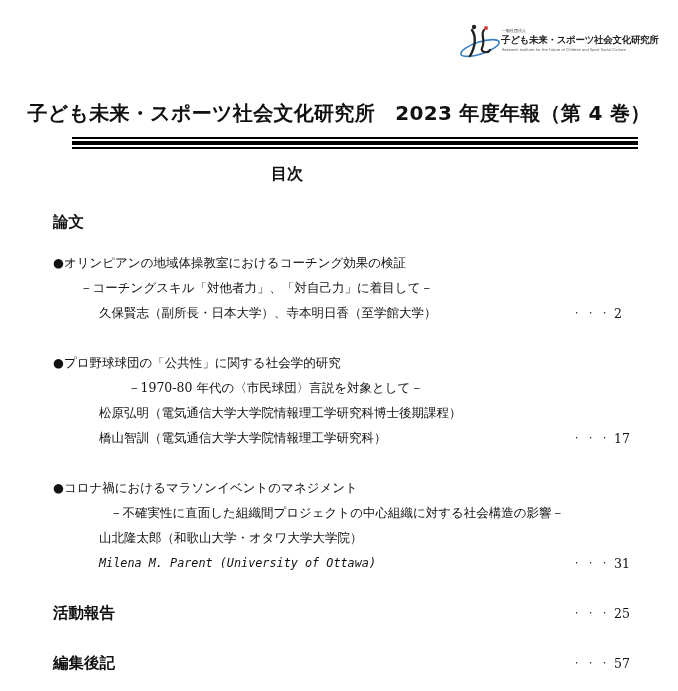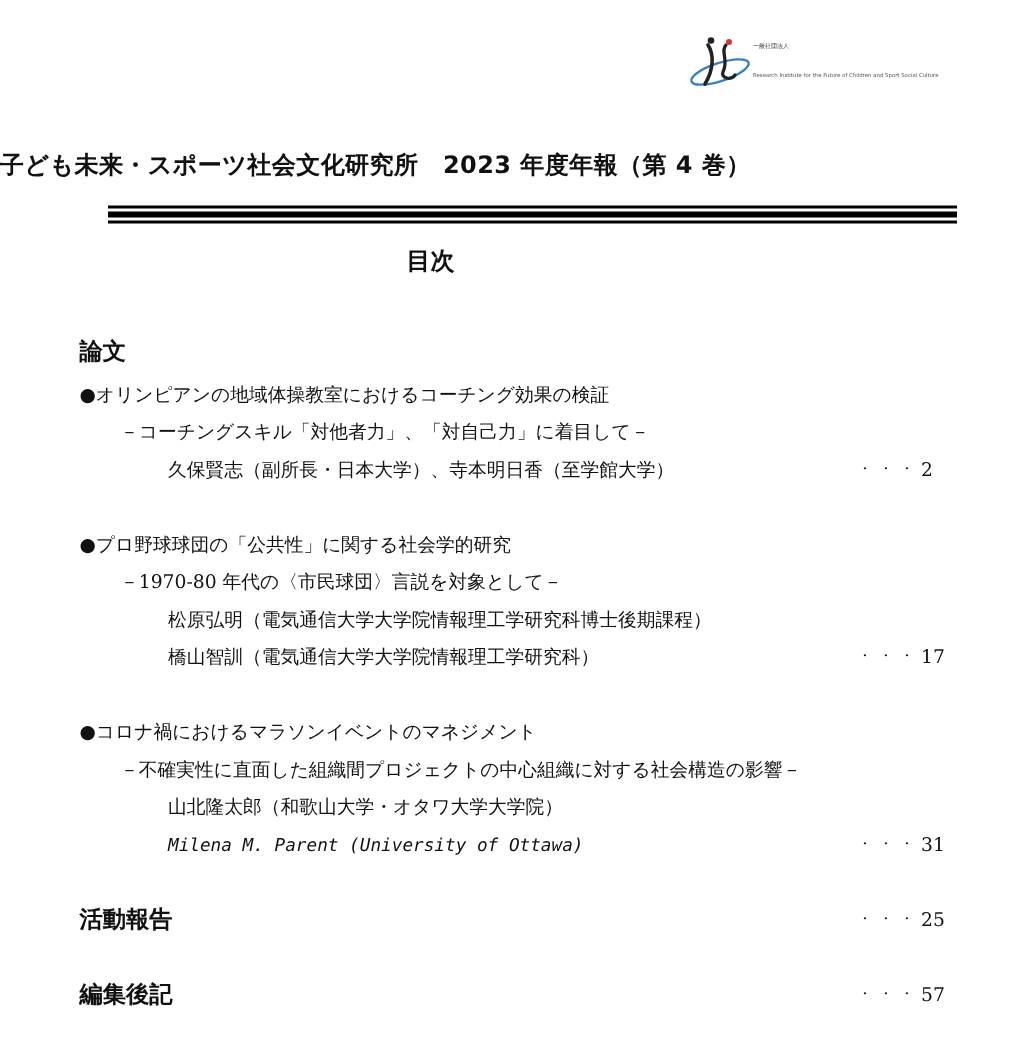--- a/index.html
+++ b/index.html
@@ -33,22 +33,22 @@
       color: #222; white-space: nowrap; letter-spacing: -0.3px;
     }
     .logo-en {
       position: absolute; left: 44px; top: 28px;
       font-family: "DejaVu Sans", sans-serif; font-size: 3.6px; color: #555;
       white-space: nowrap;
     }
 
     
     .doc-title {
-      left: 0; width: 678px; top: 100px; 
-      font-family: "DejaVu Sans", sans-serif; font-weight: bold; font-size: 16px;
+      left: 0; width: 678px; top: 100px; text-align: center;
+      font-family: "DejaVu Sans", sans-serif; font-weight: bold; font-size: 20px;
       letter-spacing: 0.3px; white-space: nowrap;
     }
 
     
     .rule { left: 72px; width: 566px; background: #000; }
     .rule-1 { top: 137px; height: 2px; }
     .rule-2 { top: 141px; height: 4px; }
     .rule-3 { top: 147px; height: 2px; }
 
     .toc-heading {
@@ -60,76 +60,77 @@
       left: 53px;
       font-family: "DejaVu Sans", sans-serif; font-weight: bold; font-size: 15.5px;
       white-space: nowrap;
     }
 
     .line {
       font-size: 12.5px; white-space: nowrap; line-height: 16px;
     }
     .title-line { left: 53px; }
     .sub-line { left: 80px; }
-    .author-line { left: 112px; }
+    .author-line { left: 99px; }
     .mono { font-family: "DejaVu Sans Mono", "Liberation Mono", monospace; font-size: 11.8px; font-style: italic; }
 
     .page-ref {
       left: 572px; width: 60px; text-align: left;
       font-size: 12.5px; white-space: nowrap; line-height: 16px;
     }
     .leader { letter-spacing: 5px; font-size: 9px; vertical-align: 2px; }
   </style>
 </head>
 <body>
 
 <div class="abs logo">
   <svg class="logo-mark" viewBox="0 0 46 44">
     <ellipse cx="22" cy="26" rx="20" ry="6" fill="none" stroke="#3a7fc2" stroke-width="1.6" transform="rotate(-18 22 26)"></ellipse>
     <path d="M14 8 C18 14, 18 24, 12 34" fill="none" stroke="#222" stroke-width="2.4" stroke-linecap="round"></path>
     <circle cx="16" cy="5" r="2.2" fill="#222"></circle>
     <path d="M26 8 C22 12, 28 18, 24 26 C22 30, 30 32, 32 28" fill="none" stroke="#222" stroke-width="2.2" stroke-linecap="round"></path>
     <circle cx="28" cy="6" r="2" fill="#d23a3a"></circle>
   </svg>
   <div class="logo-small">一般社団法人</div>
+  <div class="logo-name">子ども未来・スポーツ社会文化研究所</div>
   <div class="logo-en">Research Institute for the Future of Children and Sport Social Culture</div>
 </div>
 
 <div class="abs doc-title">子ども未来・スポーツ社会文化研究所　2023 年度年報（第 4 巻）</div>
 
 <div class="abs rule rule-1"></div>
 <div class="abs rule rule-2"></div>
 <div class="abs rule rule-3"></div>
 
 <div class="abs toc-heading">目次</div>
 
-<div class="abs section-heading" style="top:224px;">論文</div>
+<div class="abs section-heading" style="top:212px;">論文</div>
 
 <div>
   <div class="abs line title-line" style="top:255px;">●オリンピアンの地域体操教室におけるコーチング効果の検証</div>
   <div class="abs line sub-line" style="top:280px;text-align:right;">－コーチングスキル「対他者力」、「対自己力」に着目して－</div>
   <div class="abs line author-line" style="top:305px;">久保賢志（副所長・日本大学）、寺本明日香（至学館大学）</div>
   <div class="abs page-ref" style="top:305px;">
     <span class="leader">・・・</span><span>2</span>
   </div>
 </div>
 
 <div>
   <div class="abs line title-line" style="top:355px;">●プロ野球球団の「公共性」に関する社会学的研究</div>
-  <div class="abs line sub-line" style="top:380px;">－1970-80 年代の〈市民球団〉言説を対象として－</div>
+  <div class="abs line sub-line" style="top:380px;margin-left:48px;">－1970-80 年代の〈市民球団〉言説を対象として－</div>
   <div class="abs line author-line" style="top:405px;">松原弘明（電気通信大学大学院情報理工学研究科博士後期課程）</div>
   <div class="abs line author-line" style="top:430px;">橋山智訓（電気通信大学大学院情報理工学研究科）</div>
   <div class="abs page-ref" style="top:430px;">
     <span class="leader">・・・</span><span>17</span>
   </div>
 </div>
 
 <div>
   <div class="abs line title-line" style="top:480px;">●コロナ禍におけるマラソンイベントのマネジメント</div>
-  <div class="abs line sub-line" style="top:505px;">－不確実性に直面した組織間プロジェクトの中心組織に対する社会構造の影響－</div>
+  <div class="abs line sub-line" style="top:505px;margin-left:30px;">－不確実性に直面した組織間プロジェクトの中心組織に対する社会構造の影響－</div>
   <div class="abs line author-line" style="top:530px;">山北隆太郎（和歌山大学・オタワ大学大学院）</div>
   <div class="abs line author-line mono" style="top:555px;">Milena M. Parent (University of Ottawa)</div>
   <div class="abs page-ref" style="top:555px;">
     <span class="leader">・・・</span><span>31</span>
   </div>
 </div>
 
 <div>
   <div class="abs section-heading" style="top:603px;">活動報告</div>
   <div class="abs page-ref" style="top:605px;">

